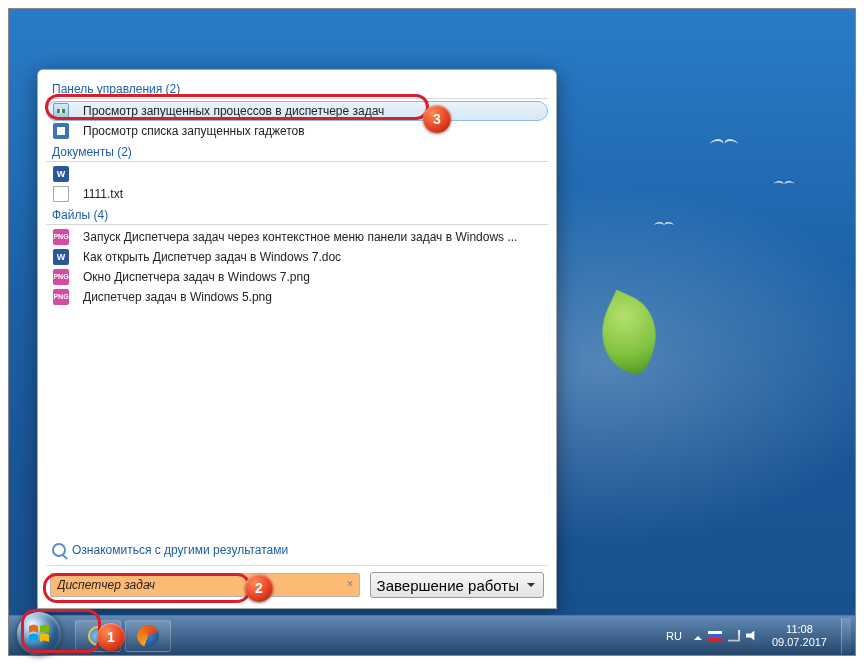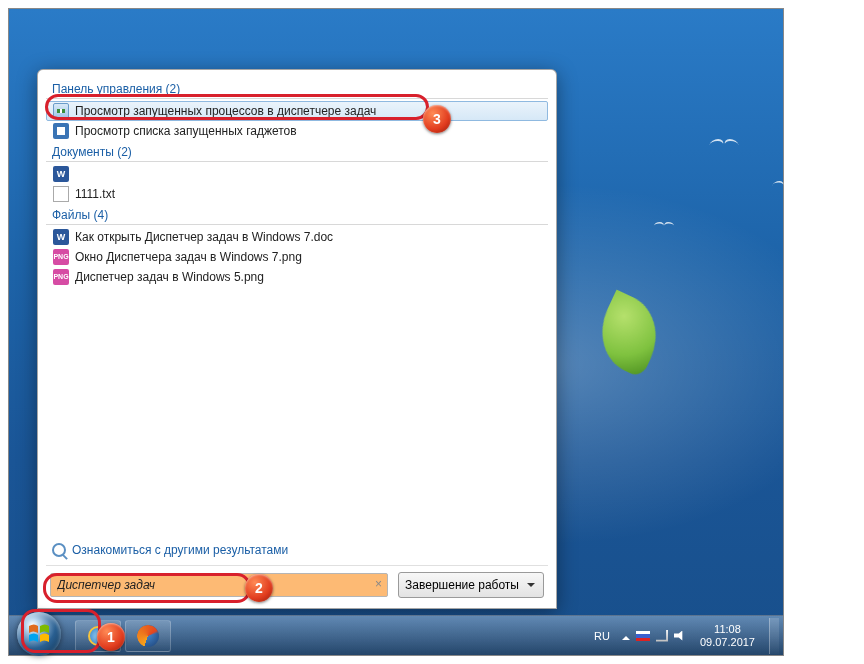--- a/index.html
+++ b/index.html
@@ -1,47 +1,47 @@
 <!DOCTYPE html>
 <html><head>
 <meta charset="utf-8">
 <style>
 * { margin: 0; padding: 0; box-sizing: border-box; font-family: "Segoe UI", Tahoma, sans-serif; }
 body { width: 864px; height: 664px; overflow: hidden; position: relative; background: #fff; }
-.outer-frame { position: absolute; left: 8px; top: 8px; width: 776px; height: 648px; border: 1px solid #888; background: #fff; }
+.outer-frame { position: absolute; left: 8px; top: 8px; width: 848px; height: 648px; border: 1px solid #888; background: #fff; }
 .desktop { position: absolute; inset: 0; background: radial-gradient(ellipse 500px 300px at 70% 55%, rgba(255,255,255,0.25), transparent 60%), linear-gradient(180deg, #2a7bc7 0%, #1d63a8 40%, #1a5596 70%, #184f8b 100%); }
 .bird { position: absolute; width: 30px; height: 20px; }
 .bird::before { content: ""; position: absolute; width: 14px; height: 10px; border-top: 2px solid rgba(255,255,255,0.8); border-radius: 50% 50% 0 0; transform: skewX(-20deg); left: 0; }
 .bird::after { content: ""; position: absolute; width: 14px; height: 10px; border-top: 2px solid rgba(255,255,255,0.8); border-radius: 50% 50% 0 0; transform: skewX(20deg); right: 0; }
 .leaf { position: absolute; width: 60px; height: 70px; background: radial-gradient(circle at 30% 30%, #b5e06c, #7fc23f 60%, #4b8f1f); border-radius: 0 70% 20% 70%; transform: rotate(25deg); filter: blur(0.3px); }
 
 
 .start-panel { position: absolute; left: 28px; top: 60px; width: 520px; height: 540px; background: #fff; border: 1px solid rgba(0,0,0,0.35); border-radius: 6px 6px 0 0; box-shadow: 0 4px 20px rgba(0,0,0,0.4); padding: 8px 8px 10px 8px; display: flex; flex-direction: column; }
 .results-area { flex: 1; overflow: hidden; }
 .group-header { font-size: 12px; color: #1b5fa6; padding: 4px 6px 2px 6px; border-bottom: 1px solid #d8d8d8; margin-bottom: 2px; }
-.result-item { display: flex; align-items: center; gap: 6px; padding: 2px 6px; font-size: 12px; color: #222; height: 20px; border: 1px solid transparent; border-radius: 2px; white-space: nowrap; overflow: hidden; text-overflow: ellipsis; }
+.result-item { display: flex; align-items: center; gap: 14px; padding: 2px 6px; font-size: 12px; color: #222; height: 20px; border: 1px solid transparent; border-radius: 10px; white-space: nowrap; overflow: hidden; text-overflow: ellipsis; }
 .result-item.selected { background: linear-gradient(180deg, #eaf3fb, #d6e8f7); border: 1px solid #8fb9e0; }
 .ri-icon { width: 16px; height: 16px; flex-shrink: 0; display: inline-flex; align-items: center; justify-content: center; font-size: 11px; }
 .ic-gadget { background: #3a74b5; border-radius: 2px; }
 .ic-gadget::after { content: ""; width: 8px; height: 8px; background: #fff; margin: 4px; display: block; }
 .ic-word { background: #2b579a; color: #fff; font-weight: bold; font-size: 9px; border-radius: 2px; text-align: center; line-height: 16px; }
 .ic-txt { background: #fff; border: 1px solid #aaa; }
 .ic-png { background: #d64ca4; color: #fff; font-size: 7px; font-weight: bold; border-radius: 2px; text-align: center; line-height: 16px; }
 .ic-taskmgr { background: linear-gradient(180deg,#d8e9f7,#9fc5e8); border: 1px solid #6a9cc9; border-radius: 2px; position: relative; }
 .ic-taskmgr::after { content:""; position:absolute; left:3px; top:5px; width:8px; height:4px; background: linear-gradient(90deg,#3a8f3a 40%,#fff 40%,#fff 60%,#3a8f3a 60%); }
 
 .more-results { display: flex; align-items: flex-end; gap: 6px; font-size: 12px; color: #1b5fa6; padding: 6px 6px 4px 6px; cursor: pointer; }
 .search-icon { width: 14px; height: 14px; border: 2px solid #5a8fc2; border-radius: 50%; position: relative; }
 .search-icon::after { content: ""; position: absolute; width: 6px; height: 2px; background: #5a8fc2; bottom: -3px; right: -4px; transform: rotate(45deg); }
 
 .bottom-row { display: flex; align-items: center; gap: 10px; padding: 6px 4px 0 4px; border-top: 1px solid #e0e0e0; margin-top: 4px; }
 .search-field { flex: 1; position: relative; }
 .search-input { width: 100%; height: 24px; border: 1px solid #b5b5b5; border-radius: 2px; padding: 0 24px 0 6px; font-size: 12px; font-style: italic; color: #222; background: #fdba74; }
 .clear-x { position: absolute; right: 6px; top: 4px; color: #888; font-size: 12px; cursor: pointer; }
-.shutdown-btn { height: 24px; background: linear-gradient(180deg,#f7f7f7,#e3e3e3); border: 1px solid #9a9a9a; border-radius: 3px; font-size: 12px; padding: 12px 6px; display: flex; align-items: center; gap: 4px; cursor: pointer; }
+.shutdown-btn { height: 24px; background: linear-gradient(180deg,#f7f7f7,#e3e3e3); border: 1px solid #9a9a9a; border-radius: 3px; font-size: 15px; padding: 12px 6px; display: flex; align-items: center; gap: 4px; cursor: pointer; }
 .shutdown-split { width: 14px; border-left: 1px solid #bbb; display: flex; align-items: center; justify-content: center; height: 100%; }
 .tri-down { border: 4px solid transparent; border-top-color: #333; margin-top: 3px; }
 
 
 .taskbar { position: absolute; left: 0; right: 0; bottom: 0; height: 40px; background: linear-gradient(180deg, rgba(255,255,255,0.18), rgba(0,0,0,0.1)), linear-gradient(180deg, #3e6fa3, #284d76); border-top: 1px solid rgba(255,255,255,0.25); display: flex; align-items: center; }
 .start-orb { width: 44px; height: 44px; margin-left: 8px; margin-top: -4px; border-radius: 50%; background: radial-gradient(circle at 35% 30%, #fff, #bcd8f0 15%, #295f91 55%, #0c2b47); box-shadow: 0 0 6px rgba(0,0,0,0.5), inset 0 2px 4px rgba(255,255,255,0.5); position: relative; cursor: pointer; }
 .start-orb svg { position: absolute; left: 9px; top: 9px; }
 .taskbar-items { display: flex; gap: 4px; margin-left: 14px; }
 .tb-btn { width: 46px; height: 32px; border: 1px solid rgba(255,255,255,0.2); border-radius: 3px; background: linear-gradient(180deg, rgba(255,255,255,0.18), rgba(255,255,255,0.02)); display: flex; align-items: center; justify-content: center; cursor: pointer; }
 .ie-icon { width: 20px; height: 20px; border-radius: 50%; background: radial-gradient(circle,#9fd5f5,#2a7bc7); border: 2px solid #f6c43c; position: relative; }
@@ -88,20 +88,24 @@
         <div class="group-header">Документы (2)</div>
         <div class="result-item">
           <span class="ri-icon ic-word">W</span>
         </div>
         <div class="result-item">
           <span class="ri-icon ic-txt"></span>
           <span>1111.txt</span>
         </div>
 
         <div class="group-header">Файлы (4)</div>
+        <div class="result-item">
+          <span class="ri-icon ic-png">PNG</span>
+          <span>Запуск Диспетчера задач через контекстное меню панели задач в Windows ...</span>
+        </div>
         <div class="result-item">
           <span class="ri-icon ic-word">W</span>
           <span>Как открыть Диспетчер задач в Windows 7.doc</span>
         </div>
         <div class="result-item">
           <span class="ri-icon ic-png">PNG</span>
           <span>Окно Диспетчера задач в Windows 7.png</span>
         </div>
         <div class="result-item">
           <span class="ri-icon ic-png">PNG</span>

